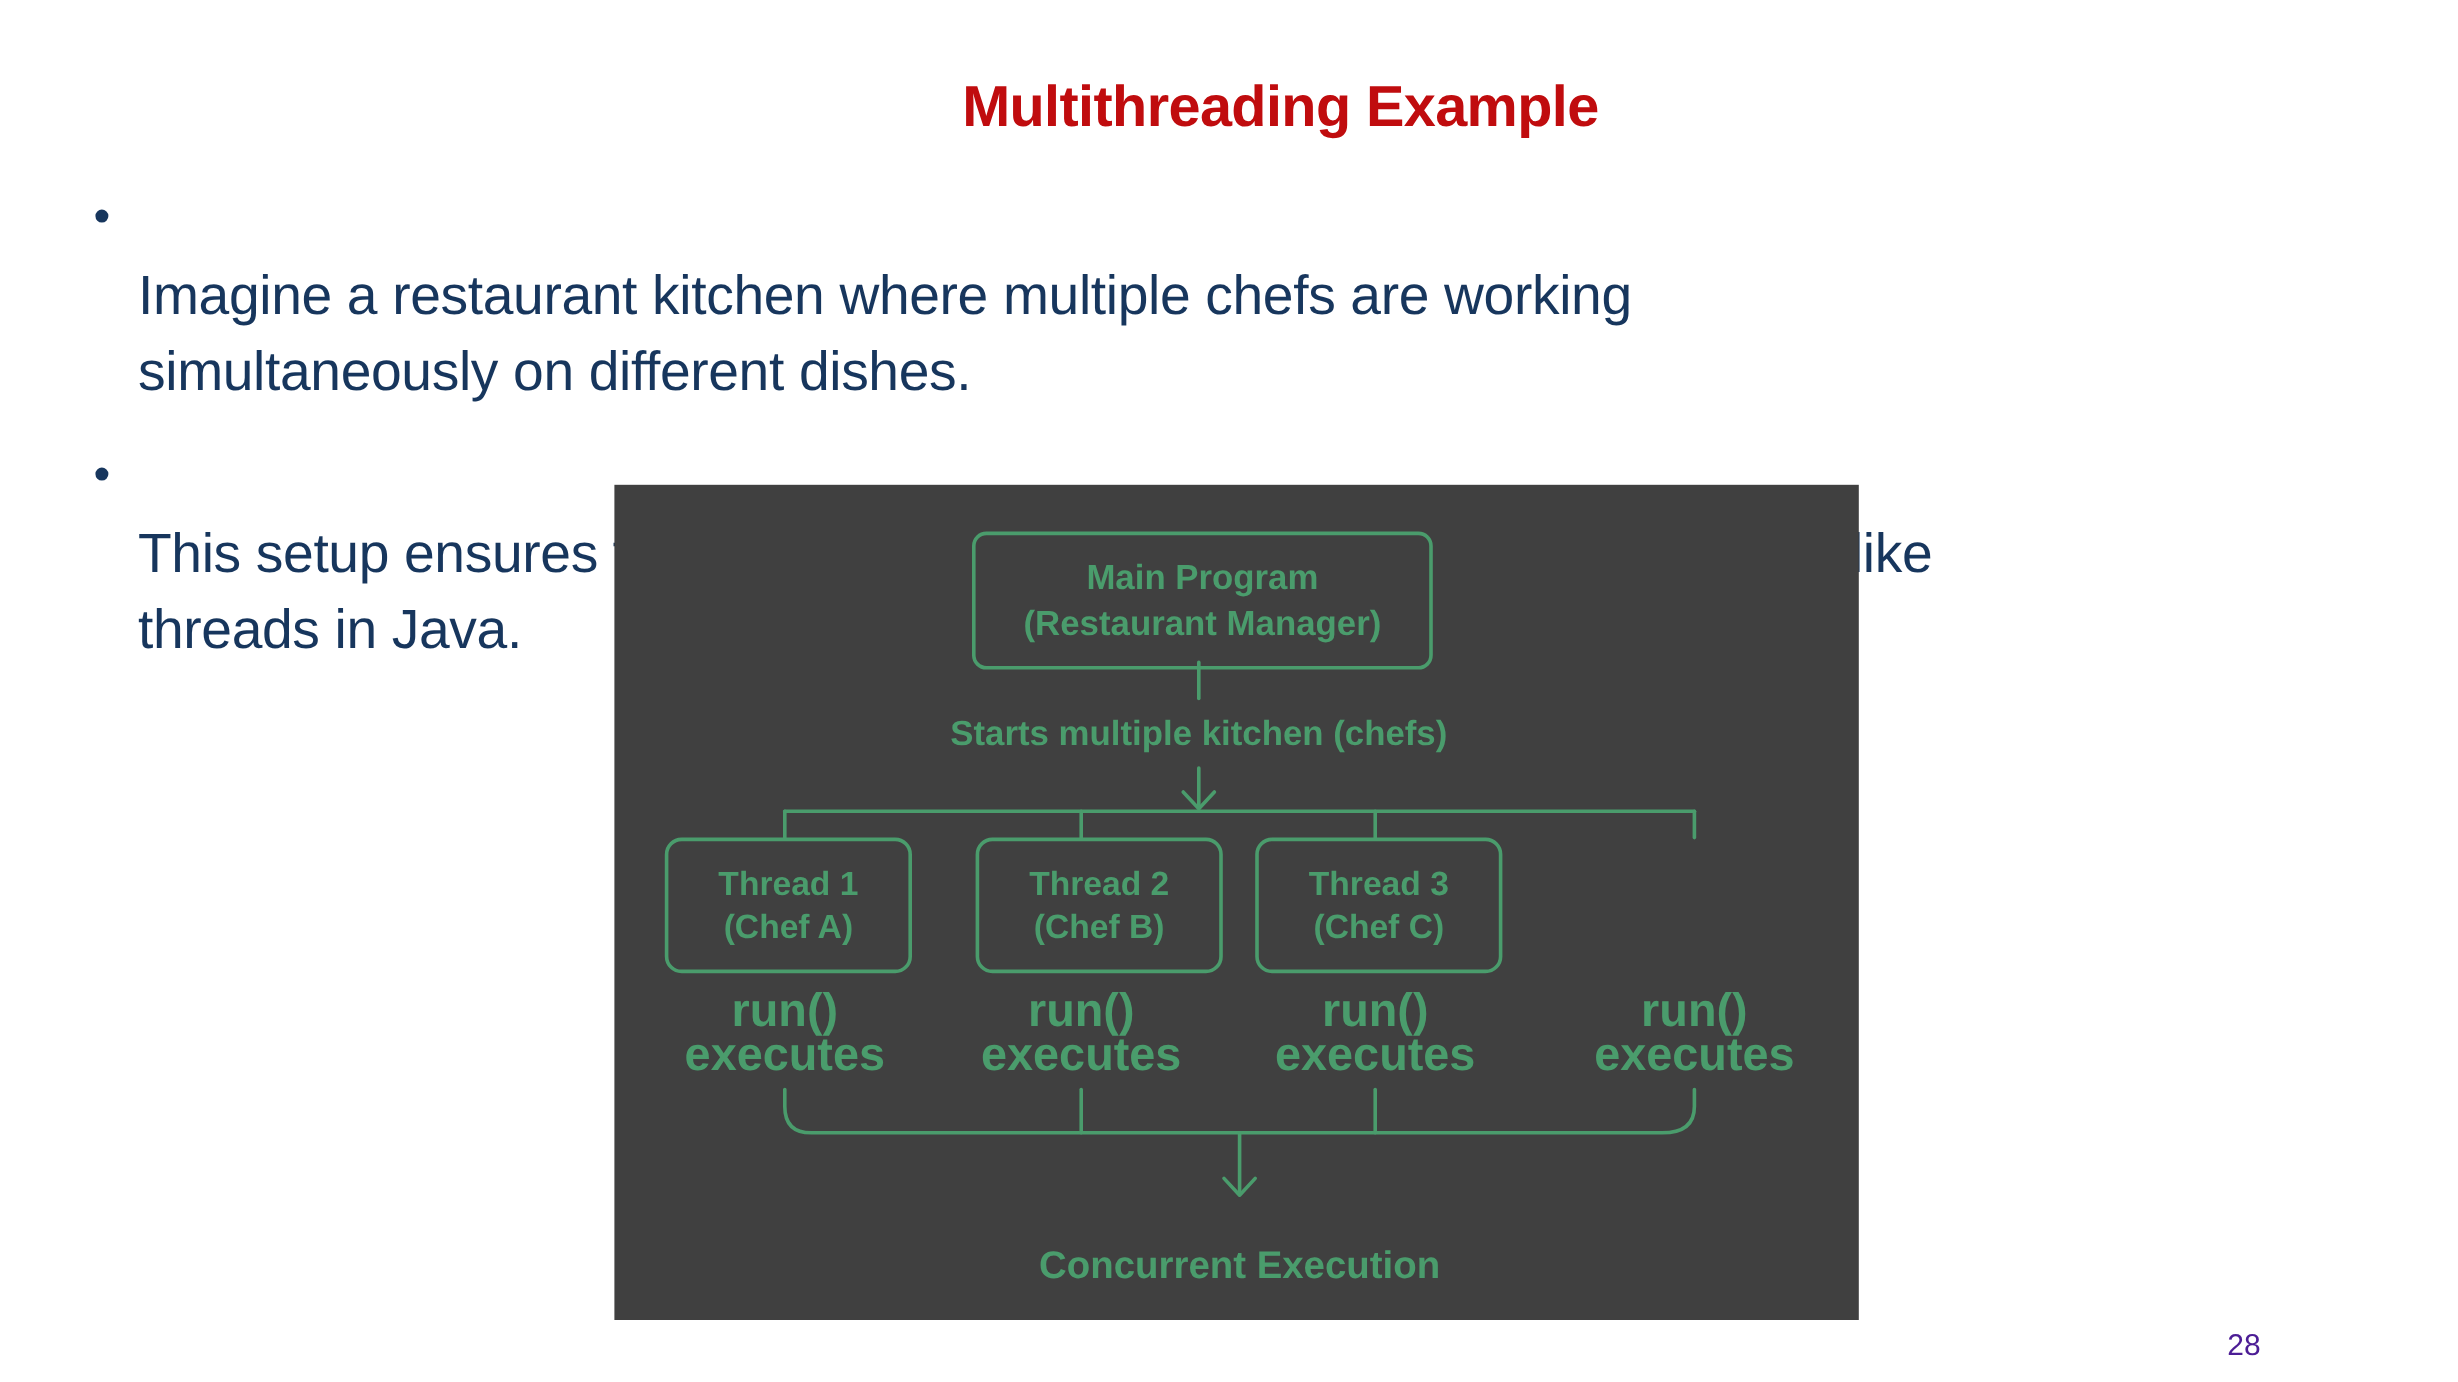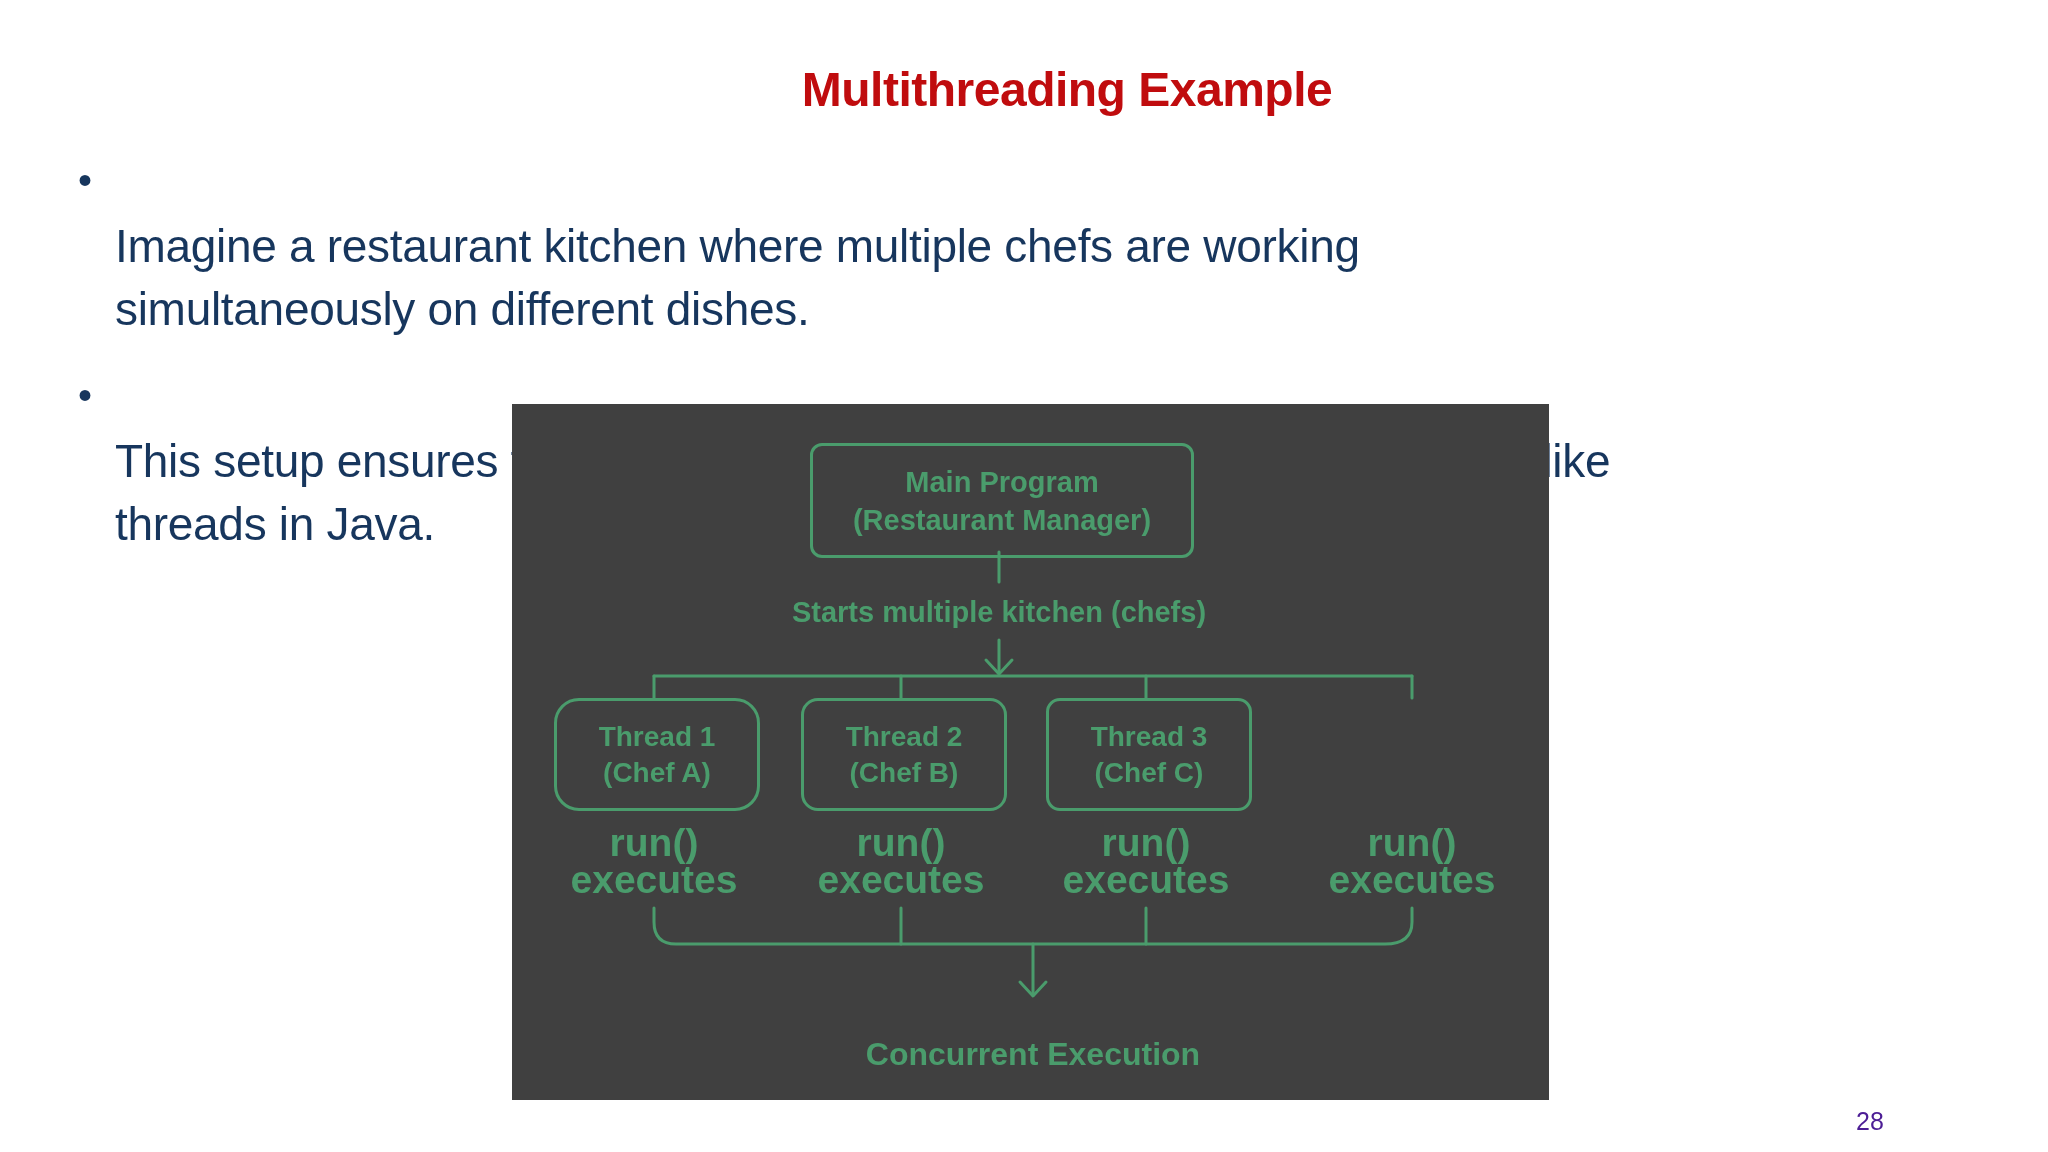--- a/index.html
+++ b/index.html
@@ -31,21 +31,21 @@
   }
   .connectors{position:absolute;left:0;top:0;z-index:0;}
   .gbox{
     position:absolute;border:3px solid #4a9c6c;border-radius:14px;
     display:flex;flex-direction:column;align-items:center;justify-content:center;
     color:#4a9c6c;font-weight:bold;text-align:center;z-index:1;
     background:transparent;
   }
   .main-box{left:298px;top:39px;width:378px;height:109px;font-size:29px;line-height:38px;border-radius:12px;}
   .thread-box{top:294px;width:200px;height:107px;font-size:28px;line-height:36px;}
-  .t1{left:42px;border-radius:25px;} .t2{left:289px;border-radius:17px;} .t3{left:534px;} .t4{left:800px;}
+  .t1{left:42px;} .t2{left:301px;} .t3{left:534px;} .t4{left:800px;}
 
   .glabel{
     position:absolute;color:#4a9c6c;font-weight:bold;text-align:center;z-index:1;
     white-space:pre-line;
   }
   .starts-label{left:187px;top:192px;width:600px;font-size:29px;}
   .run-label{top:420px;width:240px;font-size:39px;line-height:37px;}
   .r1{left:22px;} .r2{left:269px;} .r3{left:514px;} .r4{left:780px;}
   .concurrent-label{left:221px;top:632px;width:600px;font-size:32px;}
 

